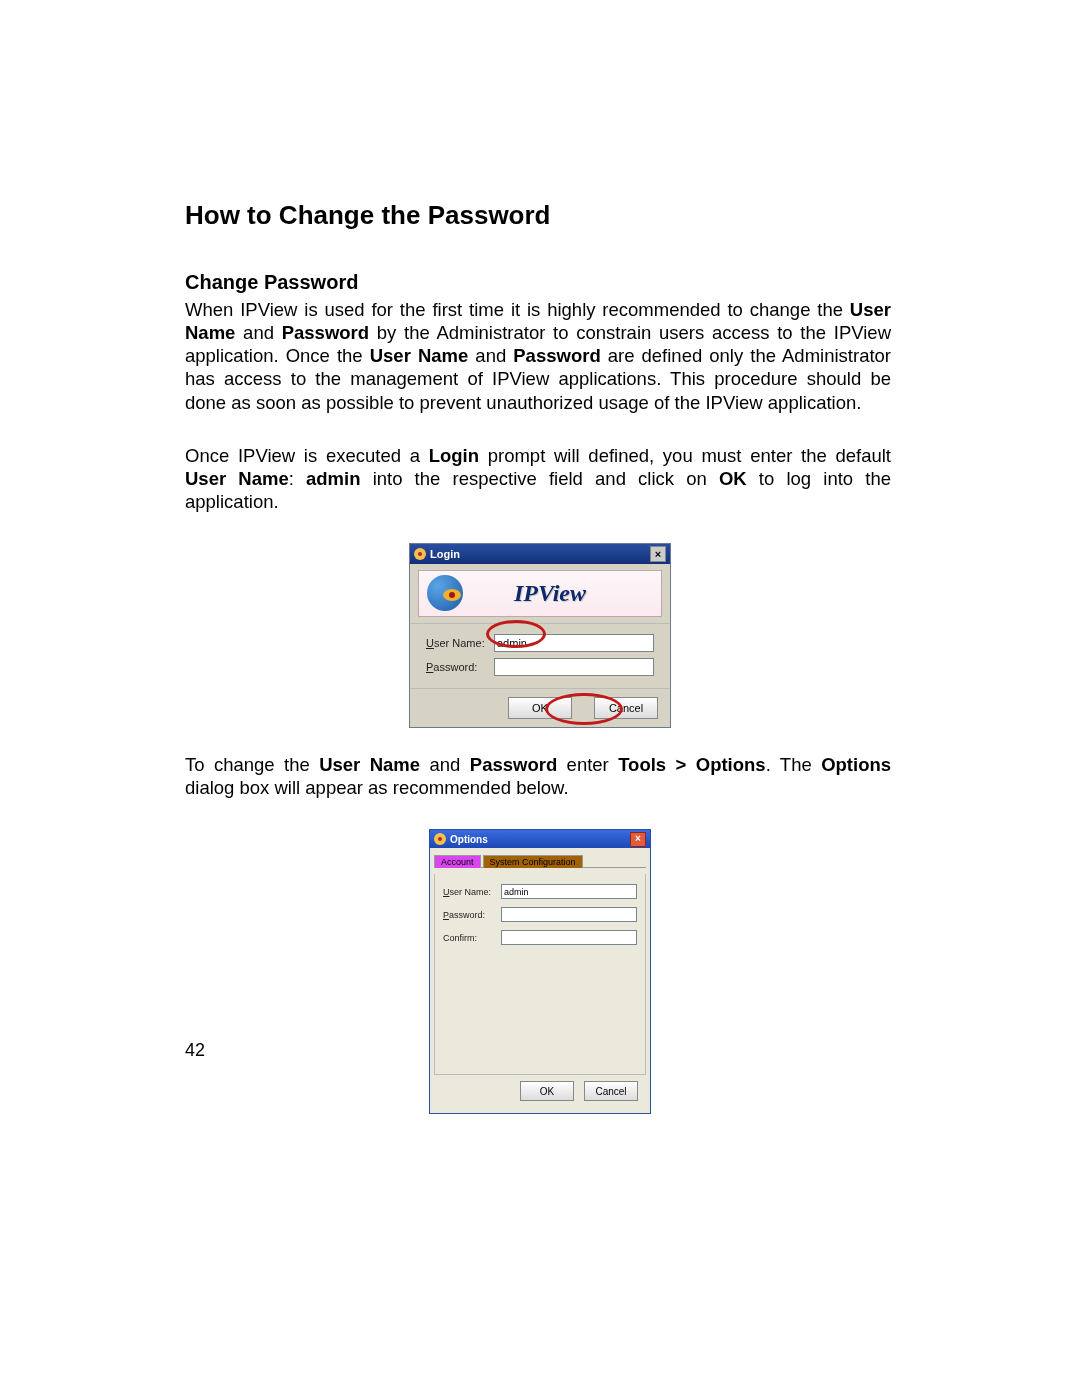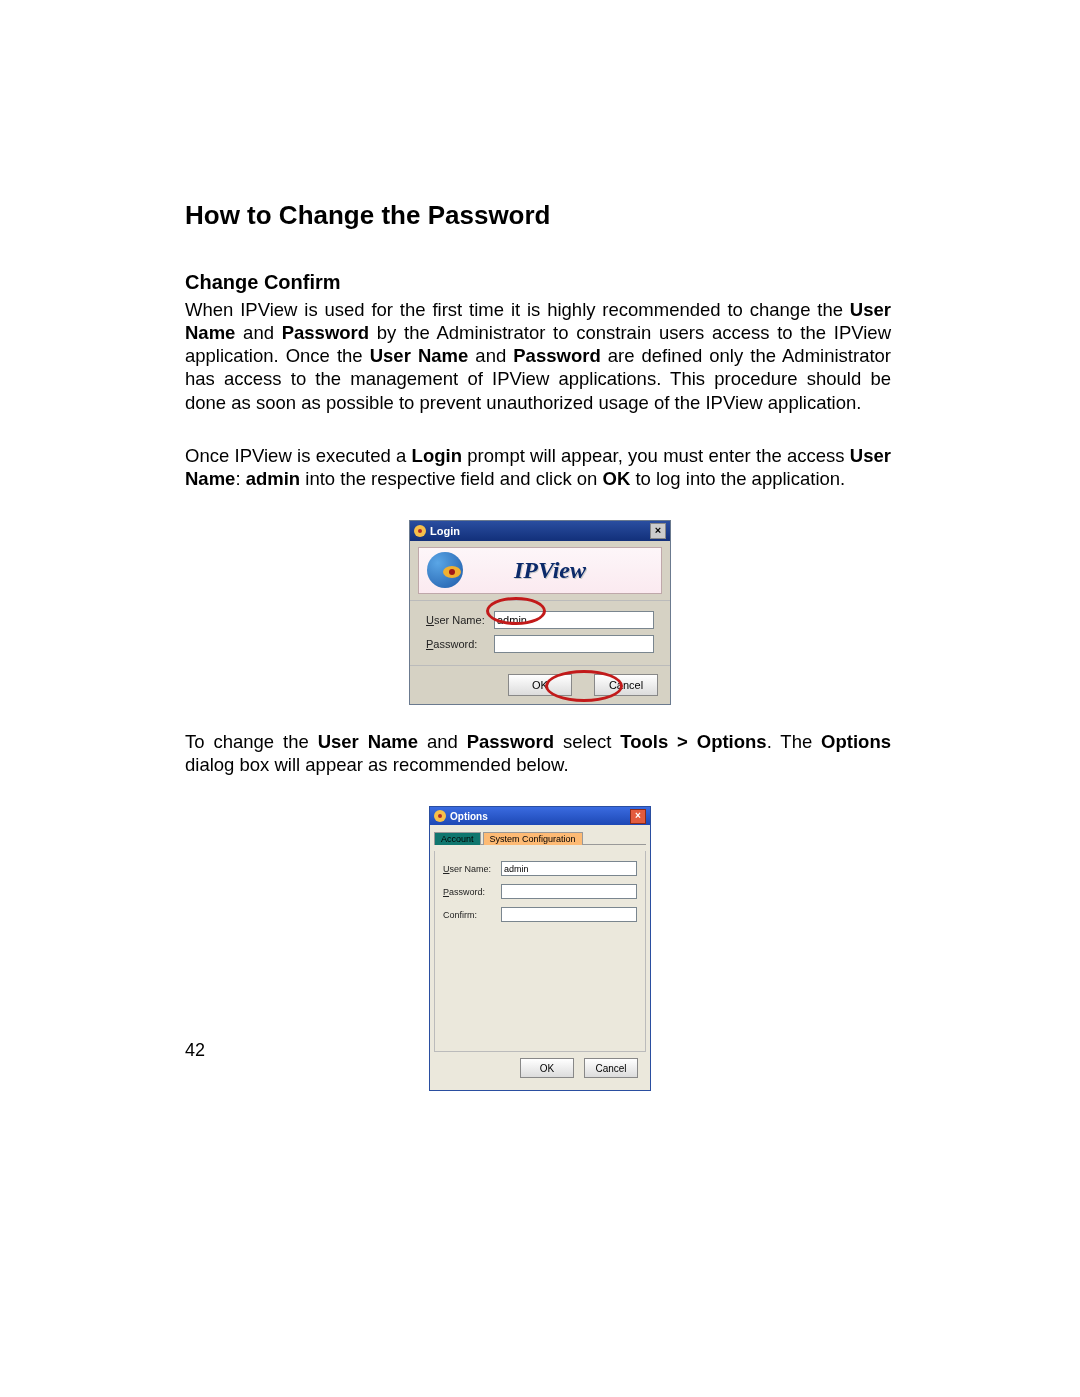--- a/index.html
+++ b/index.html
@@ -151,25 +151,25 @@
   .options-body {
     padding:6px 4px 4px 4px;
   }
   .tabs {
     display:flex; align-items:flex-end;
     border-bottom:1px solid #999; margin-bottom:6px;
     font-size:9px;
   }
   .tab {
     border:1px solid #999; border-bottom:none;
-    background:#fdba74; padding:1px 6px;
+    background:#a16207; padding:1px 6px;
     margin-right:2px;
     position:relative; top:1px;
   }
-  .tab.active { background:#0f766e; z-index:2; }
+  .tab.active { background:#d946ef; z-index:2; }
   .opts-inner {
     border:1px solid #bbb; border-top:none;
     padding:10px 8px 40px 8px;
     min-height:150px;
   }
   .opts-row { display:flex; align-items:center; margin-bottom:8px; font-size:9px;}
   .opts-row label { width:58px; color:#222;}
   .opts-row input {
     flex:1; height:13px; border:1px solid #7a868f; background:#fff;
     font-size:9px; padding:0 2px;
@@ -185,28 +185,28 @@
     position:absolute; left:185px; bottom:336px; font-size:18px;
   }
 </style>
 </head>
 <body>
 
 <div class="page">
 
   <h1 class="title">How to Change the Password</h1>
 
-  <h2 class="subtitle">Change Confirm</h2>
+  <h2 class="subtitle">Change Password</h2>
 
   <p class="body">
     <span>When IPView is used for the first time it is highly recommended to change the </span><span class="bold">User Name</span><span> and </span><span class="bold">Password</span><span> by the Administrator to constrain users access to the IPView application. Once the </span><span class="bold">User Name</span><span> and </span><span class="bold">Password</span><span> are defined only the Administrator has access to the management of IPView applications. This procedure should be done as soon as possible to prevent unauthorized usage of the IPView application.</span>
   </p>
 
   <p class="body">
-    <span>Once IPView is executed a </span><span class="bold">Login</span><span> prompt will appear, you must enter the access </span><span class="bold">User Name</span><span>: </span><span class="bold">admin</span><span> into the respective field and click on </span><span class="bold">OK</span><span> to log into the application.</span>
+    <span>Once IPView is executed a </span><span class="bold">Login</span><span> prompt will defined, you must enter the default </span><span class="bold">User Name</span><span>: </span><span class="bold">admin</span><span> into the respective field and click on </span><span class="bold">OK</span><span> to log into the application.</span>
   </p>
 
   <div class="figure-wrap">
     <div class="login-dialog" style="position:relative;">
       <div class="login-titlebar">
         <span class="tb-left">
           <span class="eye-icon"></span>
           <span>Login</span>
         </span>
         <span class="close-x">×</span>
@@ -230,21 +230,21 @@
         <div class="win-btn underline-first">OK</div>
         <div class="win-btn underline-first">Cancel</div>
       </div>
 
       <span class="circle-annot" style="left:76px; top:76px; width:54px; height:22px;"></span>
       <span class="circle-annot" style="left:135px; bottom:2px; width:72px; height:26px;"></span>
     </div>
   </div>
 
   <p class="body">
-    <span>To change the </span><span class="bold">User Name</span><span> and </span><span class="bold">Password</span><span> select </span><span class="bold">Tools &gt; Options</span><span>. The </span><span class="bold">Options</span><span> dialog box will appear as recommended below.</span>
+    <span>To change the </span><span class="bold">User Name</span><span> and </span><span class="bold">Password</span><span> enter </span><span class="bold">Tools &gt; Options</span><span>. The </span><span class="bold">Options</span><span> dialog box will appear as recommended below.</span>
   </p>
 
   <div class="figure-wrap">
     <div class="options-dialog">
       <div class="options-titlebar">
         <span class="tb-left">
           <span class="eye-icon"></span>
           <span>Options</span>
         </span>
         <span class="options-close">×</span>

